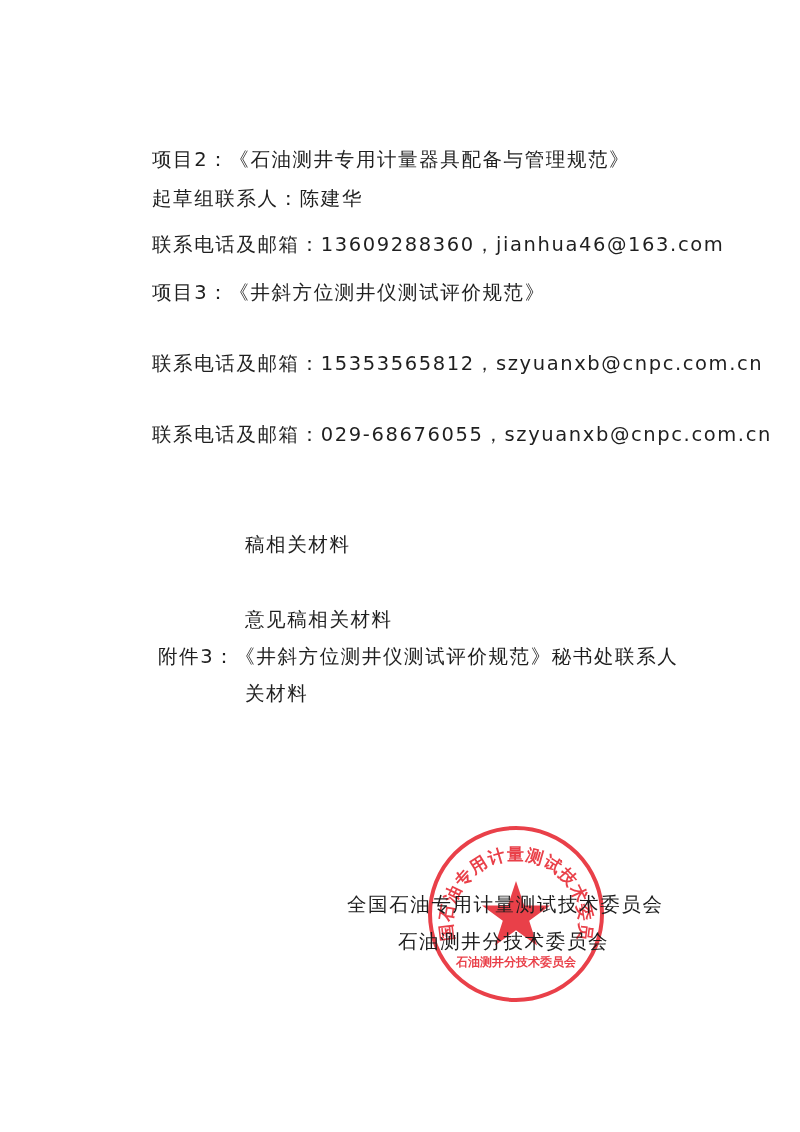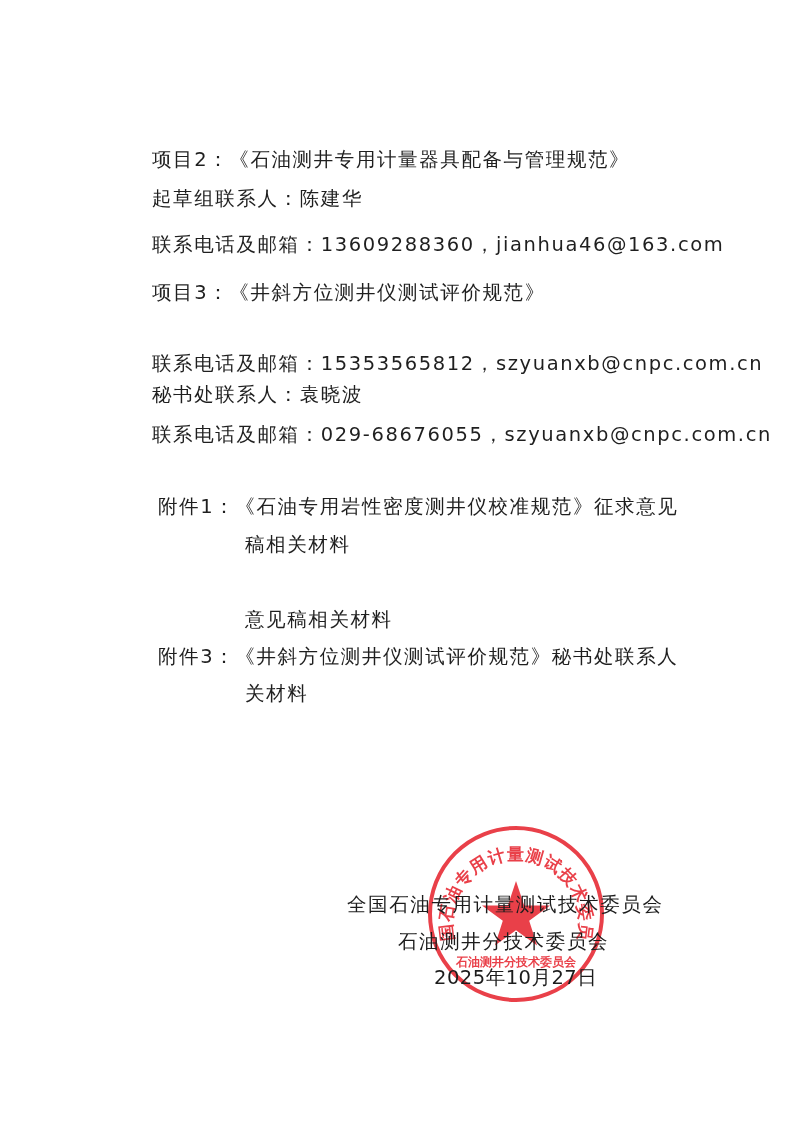--- a/index.html
+++ b/index.html
@@ -66,38 +66,35 @@
 </head>
 <body>
 
 <div class="page">
 
   <div class="line" style="top:148px;">项目2：《石油测井专用计量器具配备与管理规范》</div>
   <div class="line" style="top:187px;">起草组联系人：陈建华</div>
   <div class="line" style="top:217px;margin-top:16px;">联系电话及邮箱：13609288360，jianhua46@163.com</div>
   <div class="line" style="top:266px;margin-top:15px;">项目3：《井斜方位测井仪测试评价规范》</div>
   <div class="line" style="top:352px;">联系电话及邮箱：15353565812，szyuanxb@cnpc.com.cn</div>
-  <div class="line" style="top:383px;">秘书处联系人：袁晓波</div>
   <div class="line" style="top:423px;">联系电话及邮箱：029-68676055，szyuanxb@cnpc.com.cn</div>
 
-  <div class="att" style="top:495px;">附件1：《石油专用岩性密度测井仪校准规范》征求意见</div>
   <div class="att-cont" style="top:533px;">稿相关材料</div>
   <div class="att-cont" style="top:608px;">意见稿相关材料</div>
   <div class="att" style="top:645px;">附件3：《井斜方位测井仪测试评价规范》秘书处联系人</div>
   <div class="att-cont" style="top:682px;">关材料</div>
 
   <svg class="seal" viewBox="0 0 182 182">
     <defs>
       <path id="sealArc" d="M 30 120 A 64 64 0 1 1 152 120" fill="none"></path>
     </defs>
     <circle cx="91" cy="91" r="86" fill="none" stroke="#e8303a" stroke-width="4"></circle>
     <text font-family="DejaVu Sans, sans-serif" font-size="17" font-weight="bold" fill="#e8303a" letter-spacing="1">
       <textPath href="#sealArc" startOffset="50%" text-anchor="middle">全国石油专用计量测试技术委员会</textPath>
     </text>
     <polygon points="91,58 99.2,82.6 125,82.6 104.2,97.8 112.1,122.4 91,107.2 69.9,122.4 77.8,97.8 57,82.6 82.8,82.6" fill="#e8303a"></polygon>
     <text x="91" y="143" text-anchor="middle" font-family="DejaVu Sans, sans-serif" font-size="12" font-weight="bold" fill="#e8303a">石油测井分技术委员会</text>
   </svg>
 
   <div class="sign" style="left:347px; top:893px;">全国石油专用计量测试技术委员会</div>
   <div class="sign" style="left:398px; top:930px;">石油测井分技术委员会</div>
-  <div class="sign" style="left:434px; top:966px; letter-spacing:0.5px;">2025年10月27日</div>
 
 </div>
 
 </body></html>

